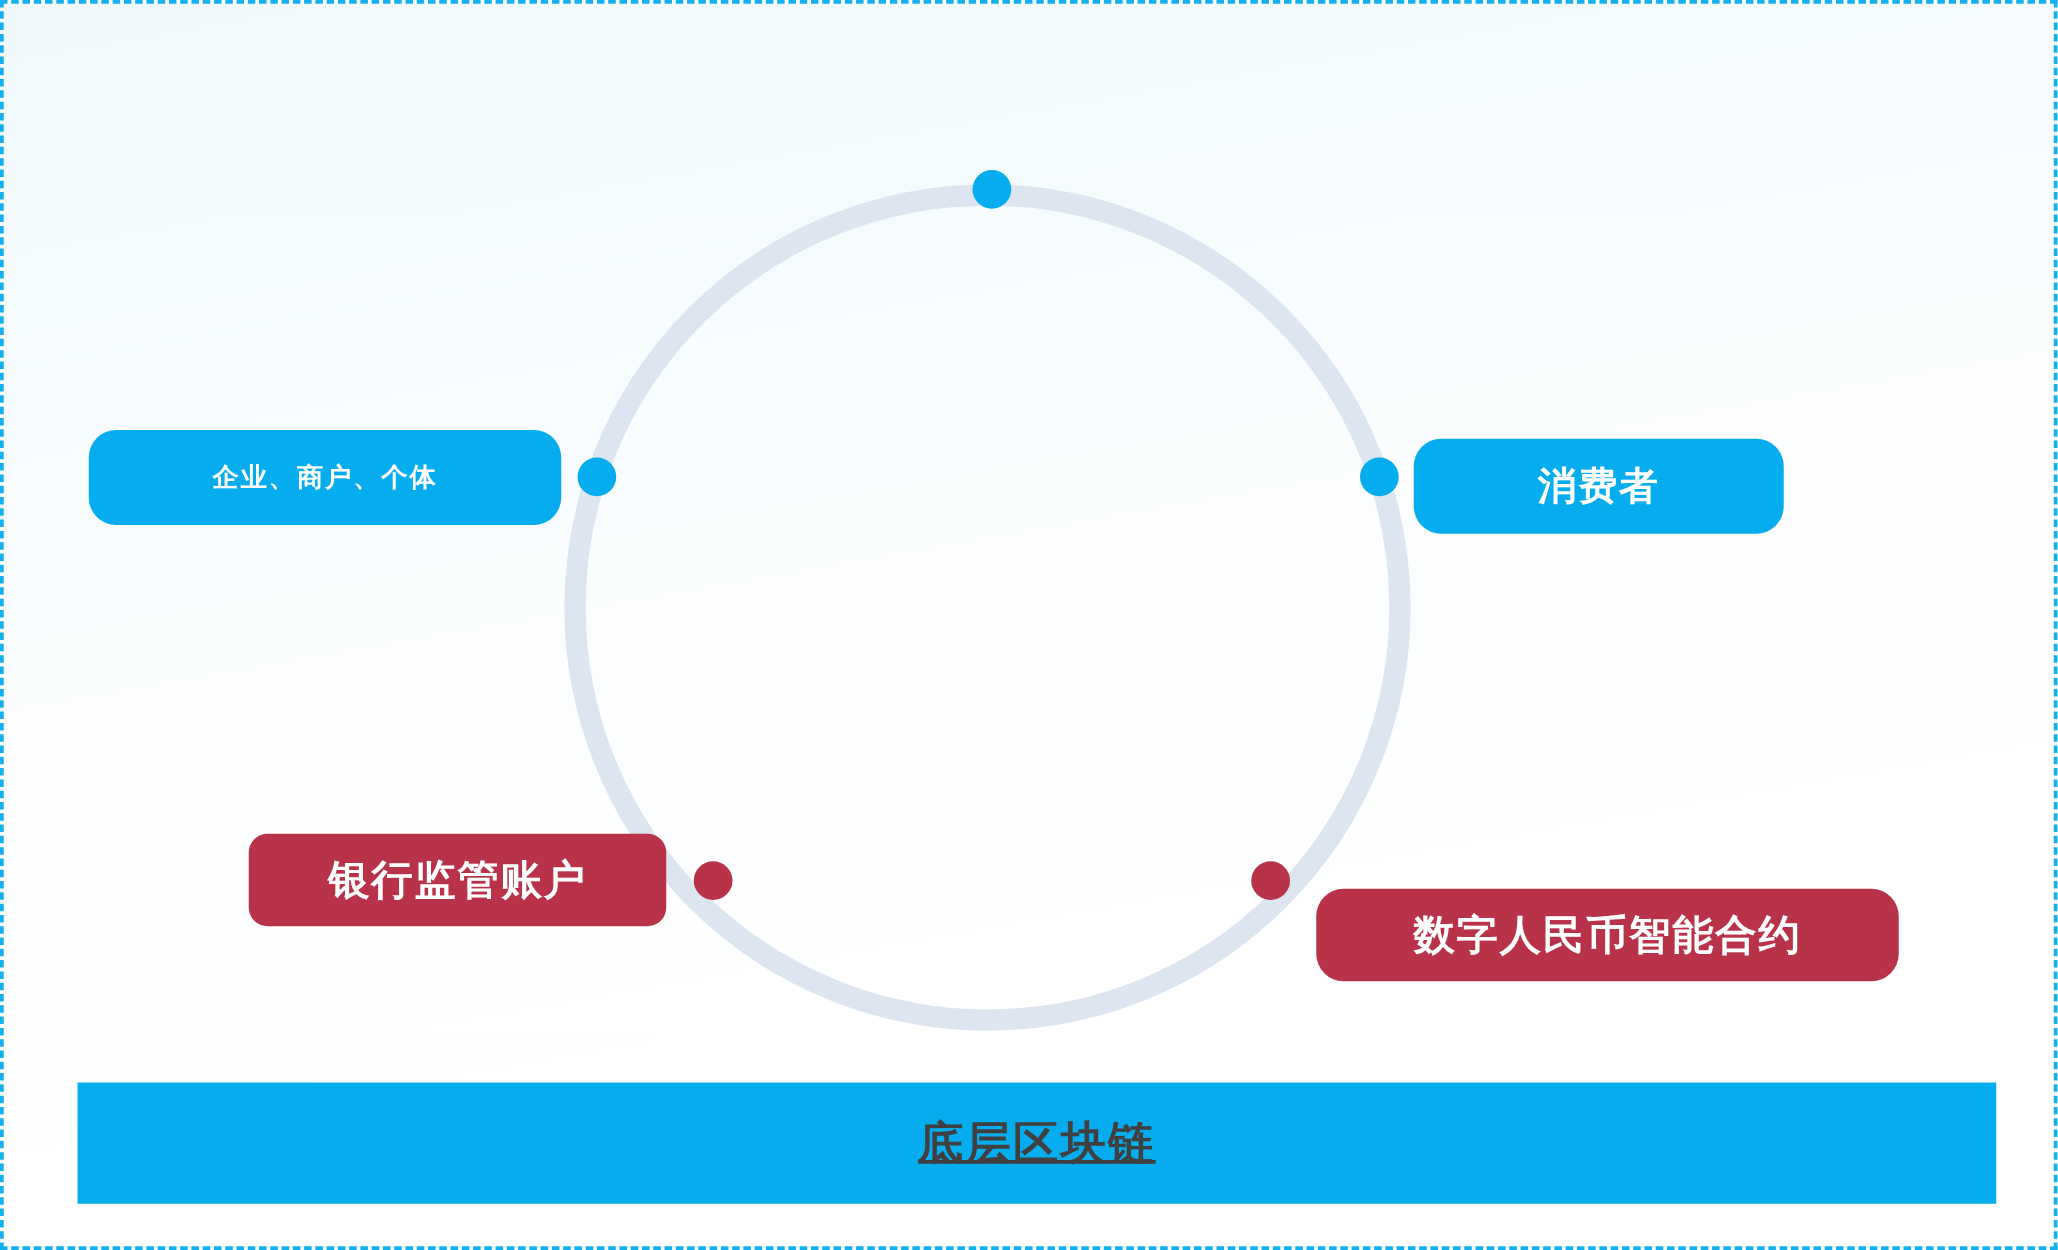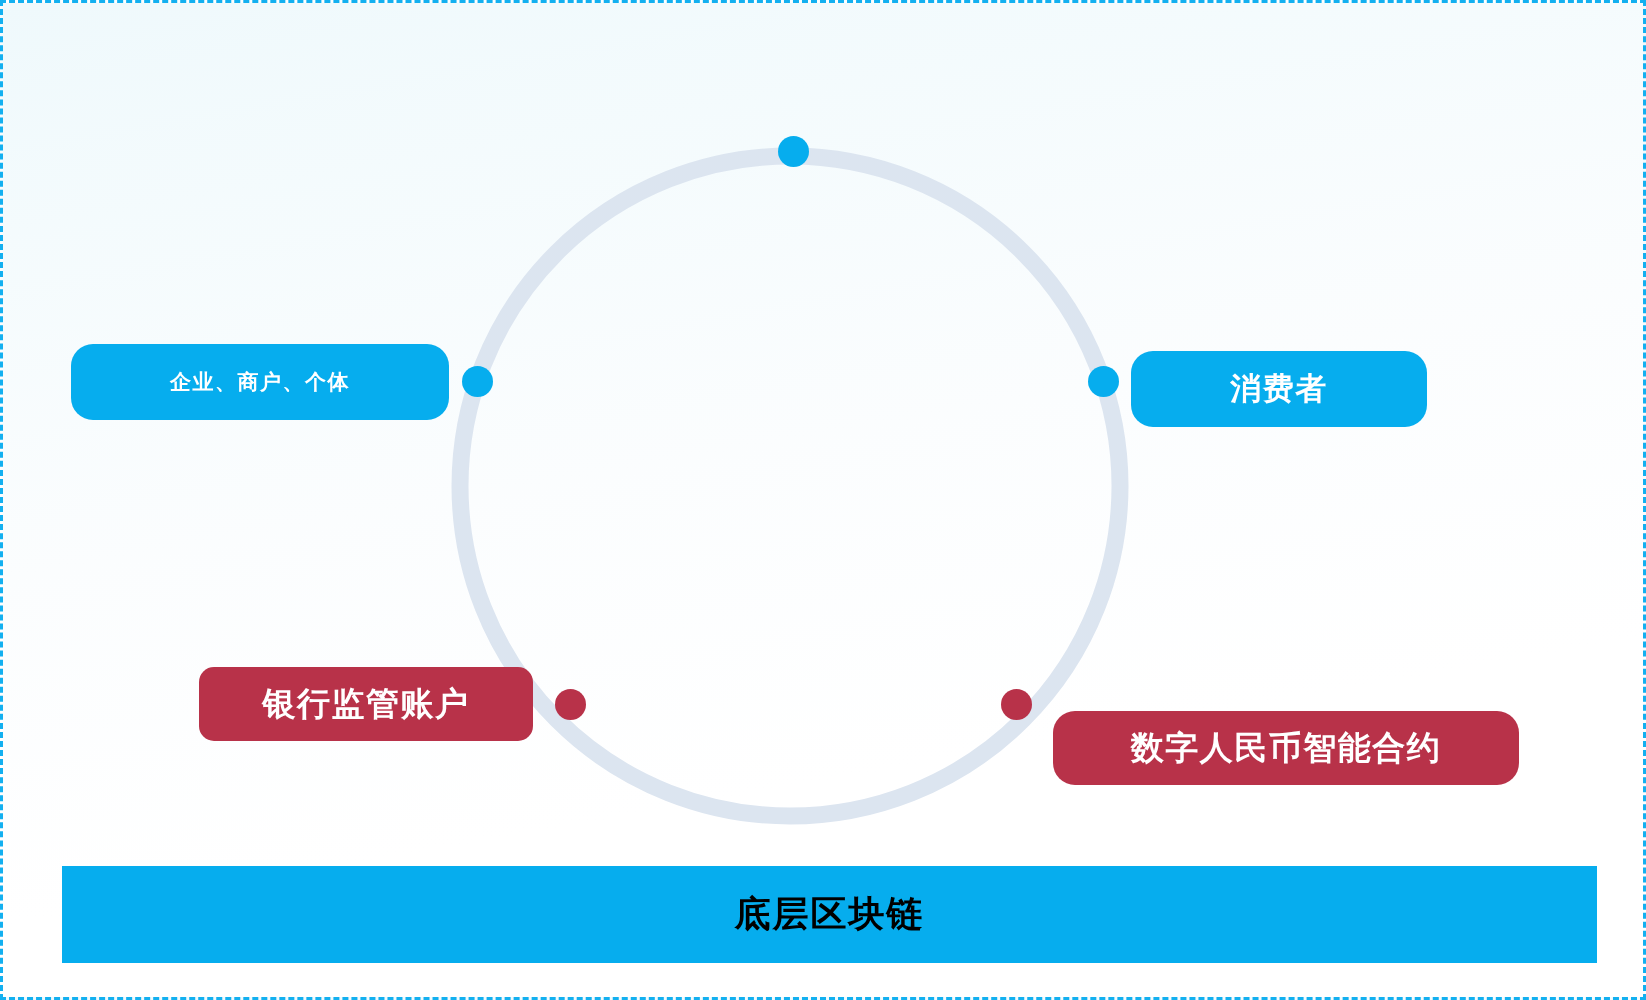--- a/index.html
+++ b/index.html
@@ -112,25 +112,26 @@
   #bottom-bar {
     position: absolute;
     left: 59px;
     top: 863px;
     width: 1535px;
     height: 97px;
     background: #06ADEE;
     display: flex;
     align-items: center;
     justify-content: center;
-    color: #000000;
+    color: #404040;
     font-size: 36px;
     font-weight: 700;
     letter-spacing: 2px;
     box-sizing: border-box;
+    text-decoration: underline;
   }
 </style>
 </head>
 <body>
 
 <div id="canvas">
 
   <div id="ring-wrap">
     <svg id="ring-svg" viewBox="0 0 690 690" xmlns="http://www.w3.org/2000/svg">
       <circle cx="345" cy="345" r="330" fill="none" stroke="#dce5f0" stroke-width="17"></circle>

